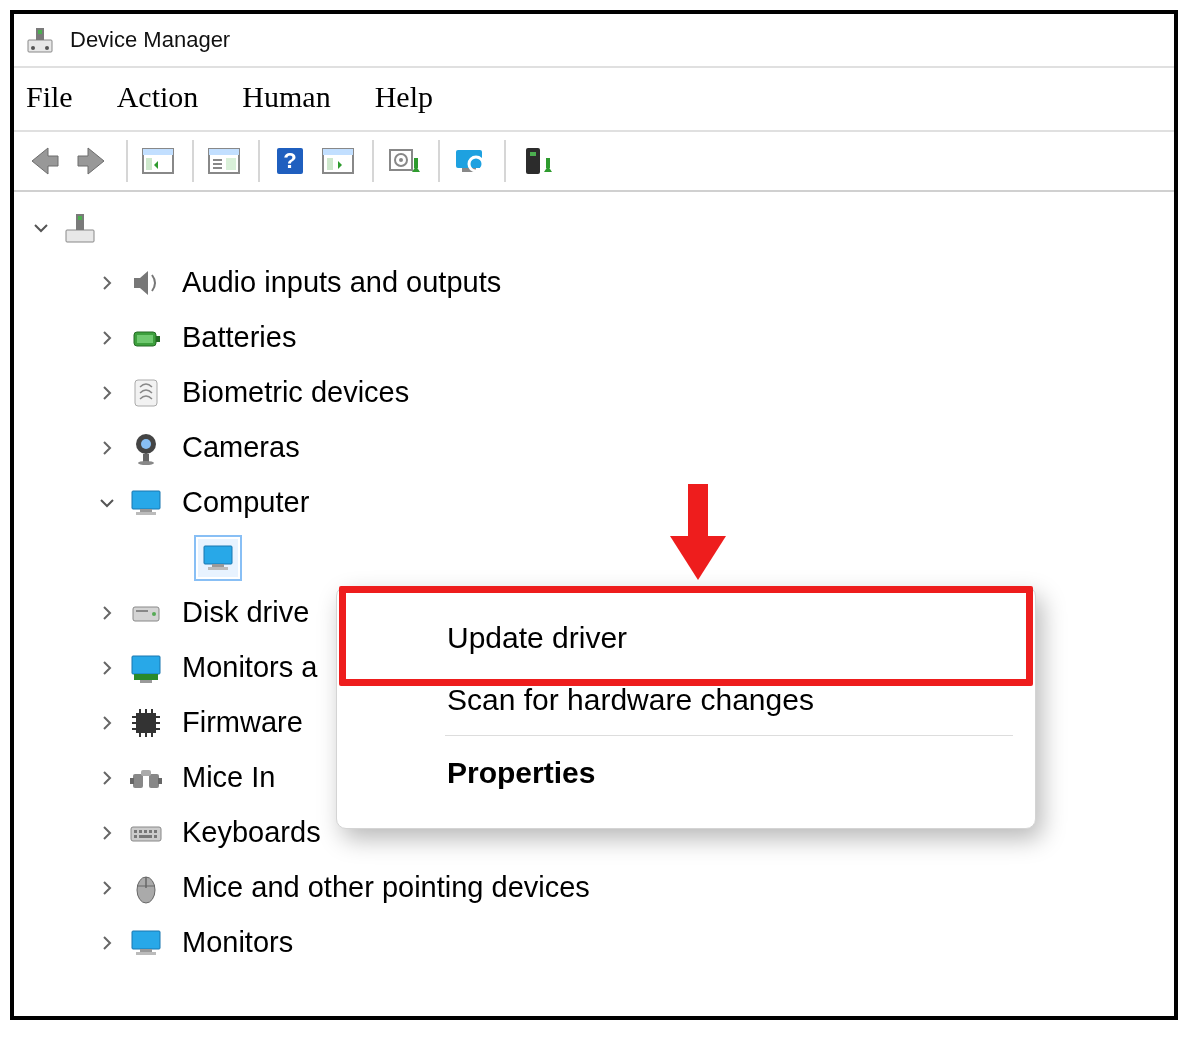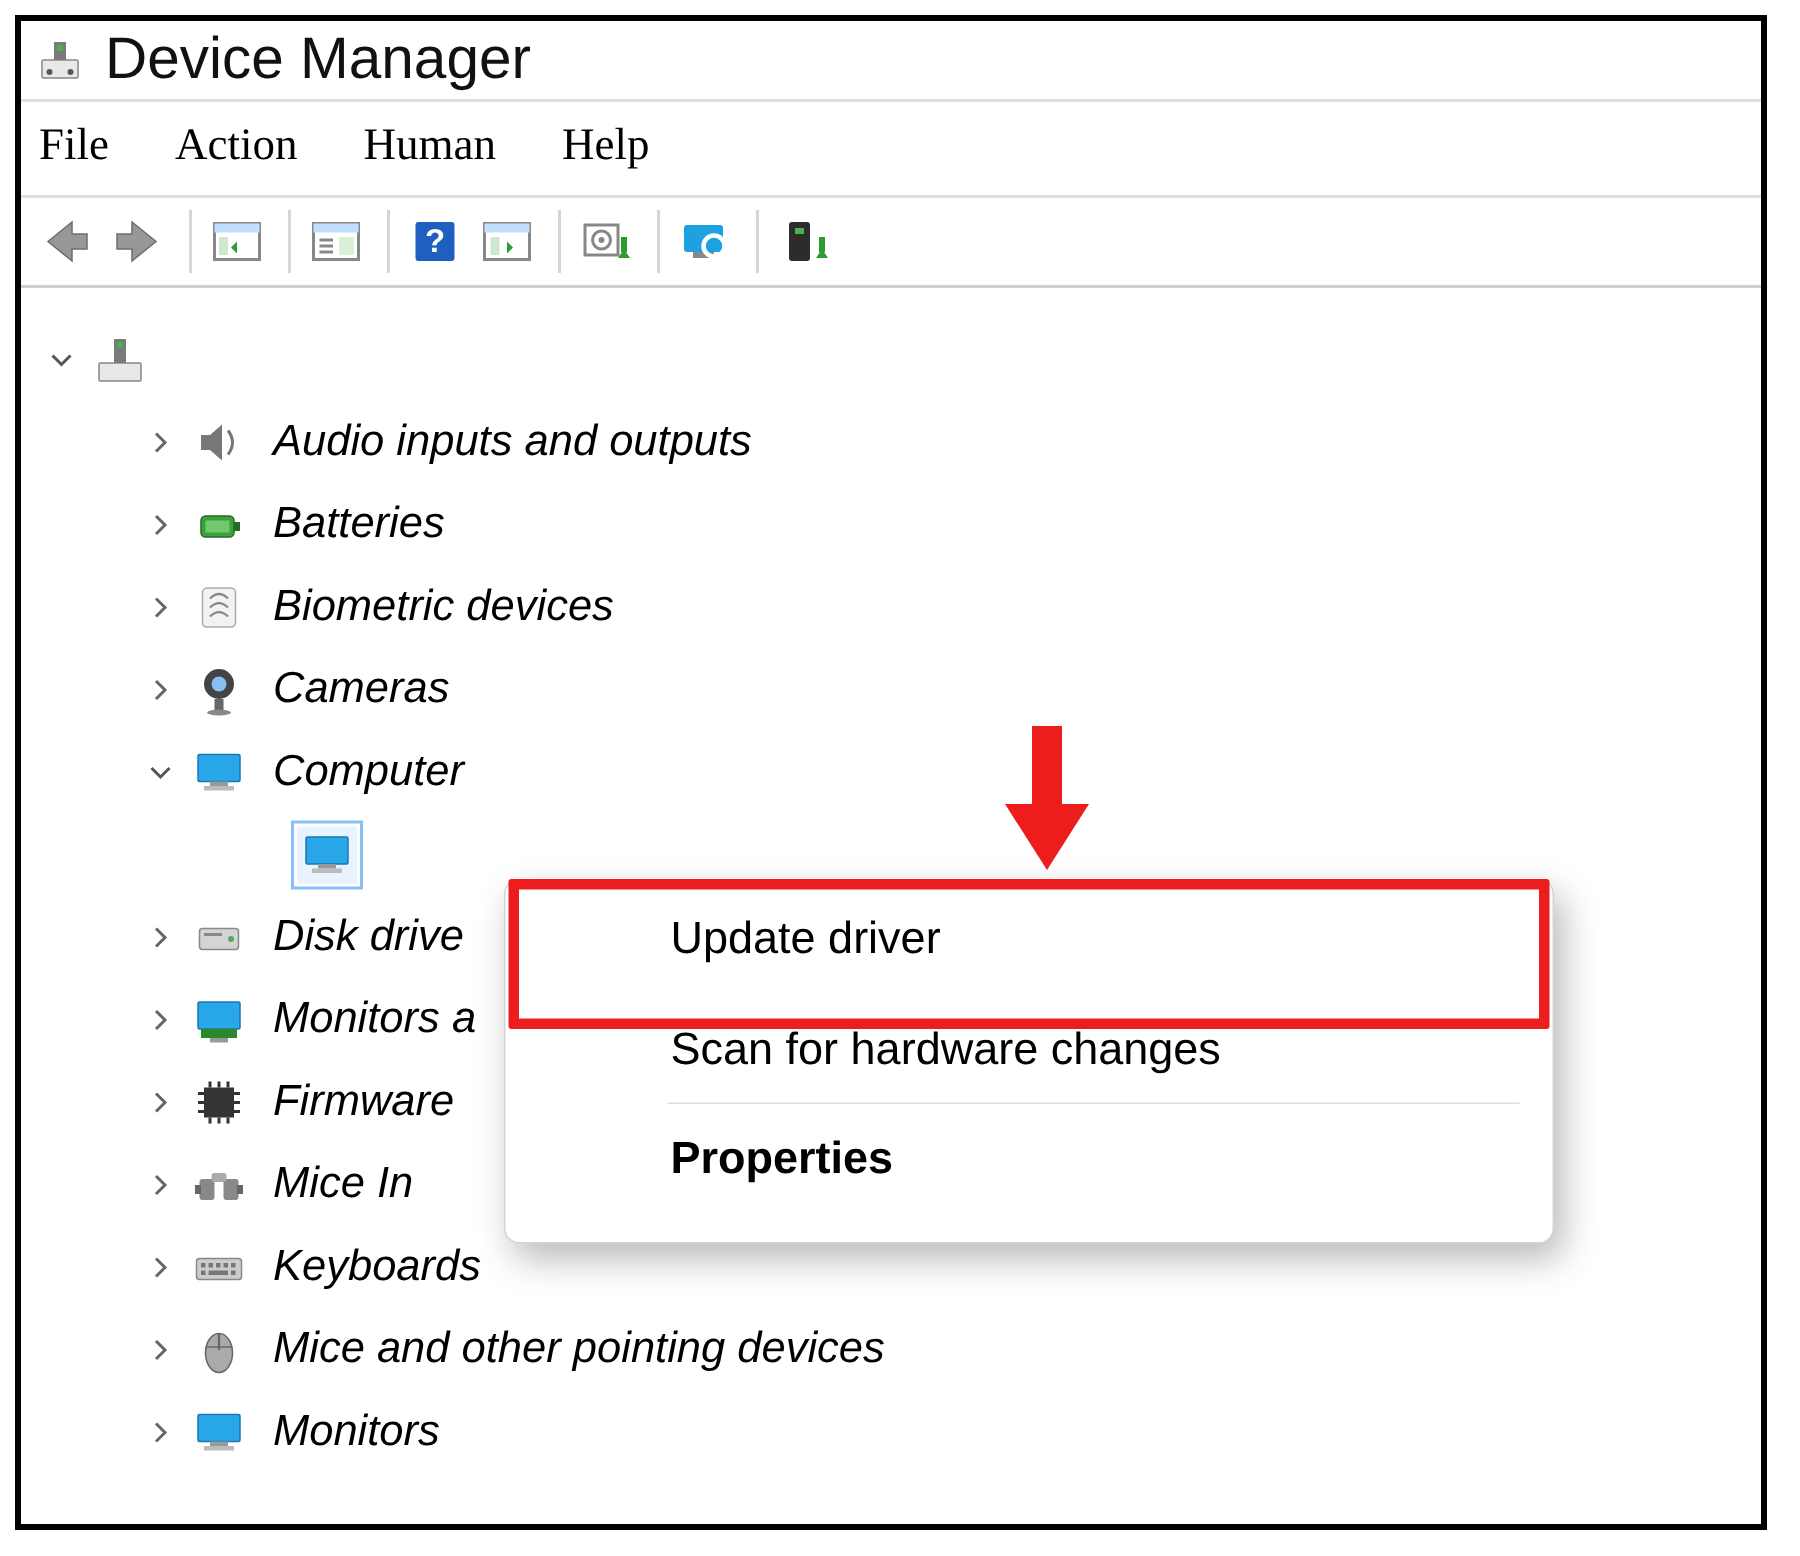--- a/index.html
+++ b/index.html
@@ -25,21 +25,21 @@
       padding: 6px 12px 6px 10px;
       height: 54px;
       border-bottom: 2px solid #e0e0e0;
     }
     .titlebar .app-icon {
       width: 32px; height: 32px; margin-right: 14px;
       position: relative;
     }
     .app-icon svg { width: 32px; height: 32px; }
     .title-text {
-      font-size: 39px;
+      font-size: 22px;
       color: #111;
     }
     
     .menubar {
       display: flex;
       padding: 10px 10px 14px 8px;
       gap: 36px;
       border-bottom: 2px solid #e0e0e0;
       font-size: 30px;
       font-family: Liberation Serif, serif;
@@ -64,24 +64,23 @@
       margin: 0 6px 0 10px;
     }
     .tb-btn {
       width: 48px; height: 40px;
       display: flex; align-items: center; justify-content: center;
       cursor: pointer;
     }
     .tb-btn svg { width: 36px; height: 34px; }
     
     .tree-area {
-      padding: 20px 8px 0 8px;
+      padding: 8px 8px 0 8px;
       position: relative;
       font-size: 29px;
-      font-style: italic;
     }
     .tree-row {
       display: flex;
       align-items: center;
       height: 55px;
       white-space: nowrap;
     }
     .chevron {
       width: 26px; height: 26px;
       display: inline-flex; align-items: center; justify-content: center;
@@ -120,21 +119,21 @@
     .cm-item {
       padding: 10px 28px 10px 110px;
       font-size: 30px;
       cursor: default;
       height: 62px;
       display: flex;
       align-items: center;
     }
     .cm-item.first {
       height: 82px;
-      align-items: center;
+      align-items: flex-end;
       padding-bottom: 14px;
     }
     .cm-item.bold { font-weight: 700; }
     .cm-sep {
       height: 1px;
       background: #ddd;
       margin: 4px 22px 6px 108px;
     }
     
     .highlight-box {

